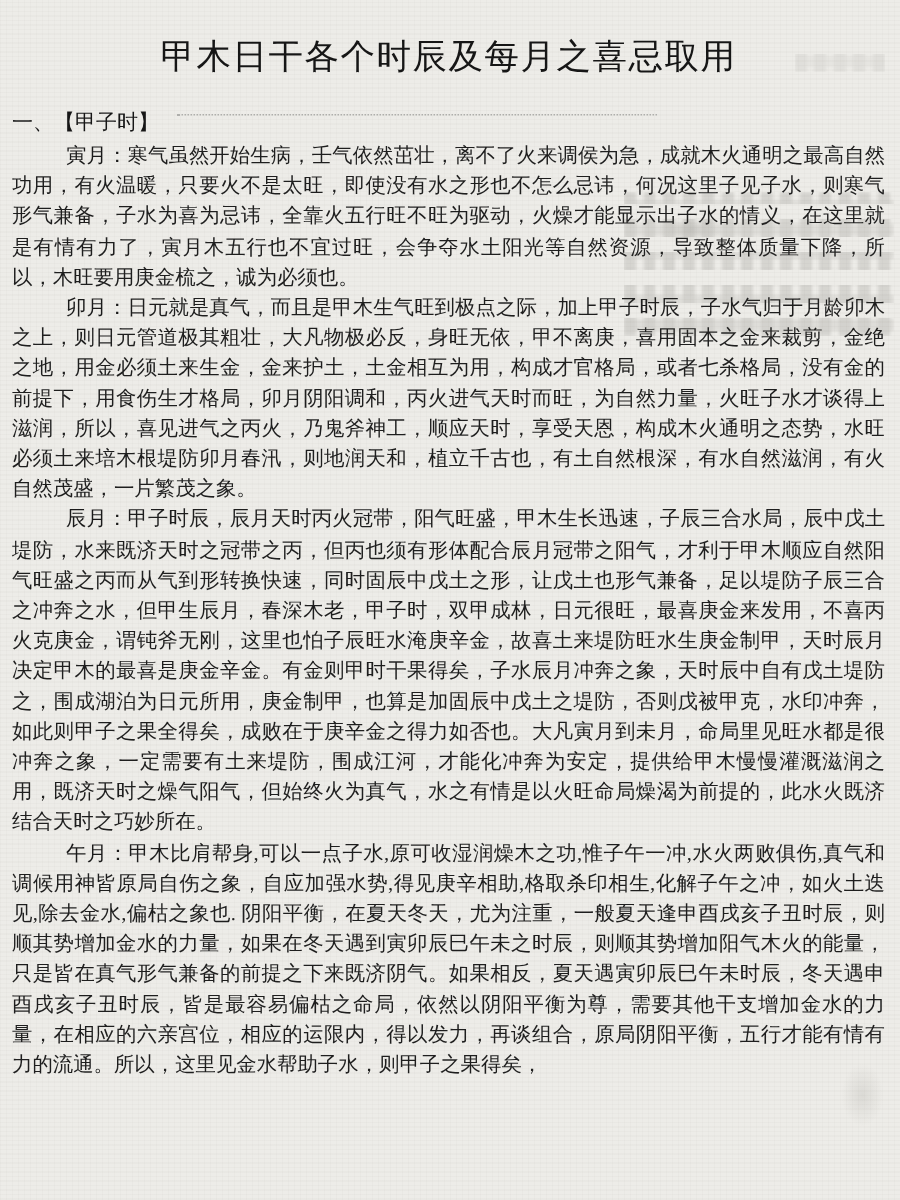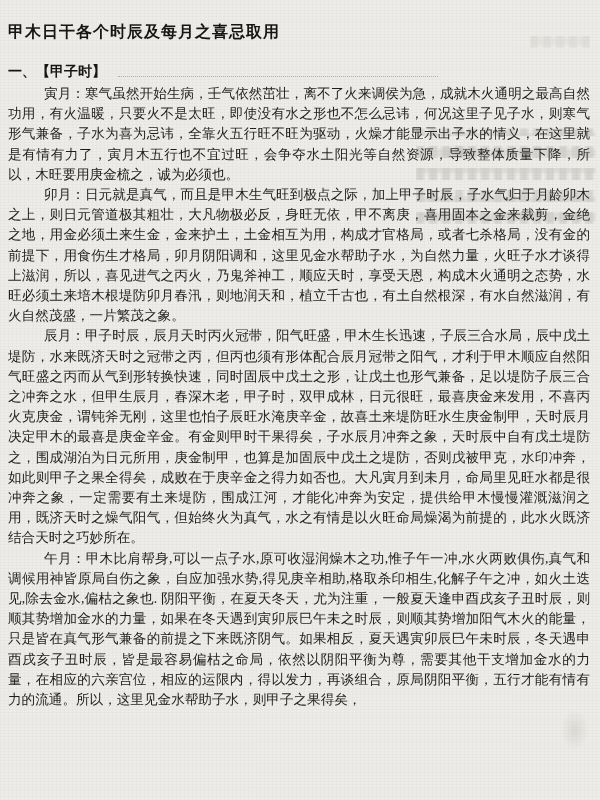--- a/index.html
+++ b/index.html
@@ -20,29 +20,29 @@
     box-sizing: border-box;
     padding: 12px 10px 0 8px;
     color: #1b1b1b;
     
     background:
       repeating-linear-gradient(0deg, rgba(120,115,105,0.035) 0 1px, transparent 1px 3px),
       repeating-linear-gradient(90deg, rgba(120,115,105,0.03) 0 1px, transparent 1px 4px),
       #edece8;
   }
   .title {
-    text-align: left;
-    font-weight: bold;
-    font-size: 16px;
+    text-align: center;
+    font-weight: normal;
+    font-size: 23px;
     letter-spacing: 1px;
     margin: 10px 0 20px 0;
     color: #161616;
   }
   .section-heading {
-    font-weight: bold;
+    font-weight: normal;
     font-size: 14px;
     margin: 0 0 3px 0;
     color: #161616;
   }
   .doc-body p.month {
     margin: 0;
     font-size: 13.6px;
     line-height: 20.2px;
     text-align: justify;
     text-justify: inter-ideograph;
@@ -92,18 +92,18 @@
   <div class="dotted-rule"></div>
   <div class="bleed bleed-1"></div>
   <div class="bleed bleed-2"></div>
   <div class="smudge smudge-1"></div>
   <div class="smudge smudge-2"></div>
 
   <div class="section-heading">一、【甲子时】</div>
 
   <div class="doc-body" id="doc-body">
       <p class="month"><span class="m-label">寅月：</span><span>寒气虽然开始生病，壬气依然茁壮，离不了火来调侯为急，成就木火通明之最高自然功用，有火温暖，只要火不是太旺，即使没有水之形也不怎么忌讳，何况这里子见子水，则寒气形气兼备，子水为喜为忌讳，全靠火五行旺不旺为驱动，火燥才能显示出子水的情义，在这里就是有情有力了，寅月木五行也不宜过旺，会争夺水土阳光等自然资源，导致整体质量下降，所以，木旺要用庚金梳之，诚为必须也。</span></p>
-      <p class="month"><span class="m-label">卯月：</span><span>日元就是真气，而且是甲木生气旺到极点之际，加上甲子时辰，子水气归于月龄卯木之上，则日元管道极其粗壮，大凡物极必反，身旺无依，甲不离庚，喜用固本之金来裁剪，金绝之地，用金必须土来生金，金来护土，土金相互为用，构成才官格局，或者七杀格局，没有金的前提下，用食伤生才格局，卯月阴阳调和，这里见金水帮助子水，为自然力量，火旺子水才谈得上滋润，所以，喜见进气之丙火，乃鬼斧神工，顺应天时，享受天恩，构成木火通明之态势，水旺必须土来培木根堤防卯月春汛，则地润天和，植立千古也，有土自然根深，有水自然滋润，有火自然茂盛，一片繁茂之象。</span></p>
+      <p class="month"><span class="m-label">卯月：</span><span>日元就是真气，而且是甲木生气旺到极点之际，加上甲子时辰，子水气归于月龄卯木之上，则日元管道极其粗壮，大凡物极必反，身旺无依，甲不离庚，喜用固本之金来裁剪，金绝之地，用金必须土来生金，金来护土，土金相互为用，构成才官格局，或者七杀格局，没有金的前提下，用食伤生才格局，卯月阴阳调和，丙火进气天时而旺，为自然力量，火旺子水才谈得上滋润，所以，喜见进气之丙火，乃鬼斧神工，顺应天时，享受天恩，构成木火通明之态势，水旺必须土来培木根堤防卯月春汛，则地润天和，植立千古也，有土自然根深，有水自然滋润，有火自然茂盛，一片繁茂之象。</span></p>
       <p class="month"><span class="m-label">辰月：</span><span>甲子时辰，辰月天时丙火冠带，阳气旺盛，甲木生长迅速，子辰三合水局，辰中戊土堤防，水来既济天时之冠带之丙，但丙也须有形体配合辰月冠带之阳气，才利于甲木顺应自然阳气旺盛之丙而从气到形转换快速，同时固辰中戊土之形，让戊土也形气兼备，足以堤防子辰三合之冲奔之水，但甲生辰月，春深木老，甲子时，双甲成林，日元很旺，最喜庚金来发用，不喜丙火克庚金，谓钝斧无刚，这里也怕子辰旺水淹庚辛金，故喜土来堤防旺水生庚金制甲，天时辰月决定甲木的最喜是庚金辛金。有金则甲时干果得矣，子水辰月冲奔之象，天时辰中自有戊土堤防之，围成湖泊为日元所用，庚金制甲，也算是加固辰中戊土之堤防，否则戊被甲克，水印冲奔，如此则甲子之果全得矣，成败在于庚辛金之得力如否也。大凡寅月到未月，命局里见旺水都是很冲奔之象，一定需要有土来堤防，围成江河，才能化冲奔为安定，提供给甲木慢慢灌溉滋润之用，既济天时之燥气阳气，但始终火为真气，水之有情是以火旺命局燥渴为前提的，此水火既济结合天时之巧妙所在。</span></p>
       <p class="month"><span class="m-label">午月：</span><span>甲木比肩帮身,可以一点子水,原可收湿润燥木之功,惟子午一冲,水火两败俱伤,真气和调候用神皆原局自伤之象，自应加强水势,得见庚辛相助,格取杀印相生,化解子午之冲，如火土迭见,除去金水,偏枯之象也. 阴阳平衡，在夏天冬天，尤为注重，一般夏天逢申酉戌亥子丑时辰，则顺其势增加金水的力量，如果在冬天遇到寅卯辰巳午未之时辰，则顺其势增加阳气木火的能量，只是皆在真气形气兼备的前提之下来既济阴气。如果相反，夏天遇寅卯辰巳午未时辰，冬天遇申酉戌亥子丑时辰，皆是最容易偏枯之命局，依然以阴阳平衡为尊，需要其他干支增加金水的力量，在相应的六亲宫位，相应的运限内，得以发力，再谈组合，原局阴阳平衡，五行才能有情有力的流通。所以，这里见金水帮助子水，则甲子之果得矣，</span></p>
     </div>
 
 </div>
 
 </body></html>

